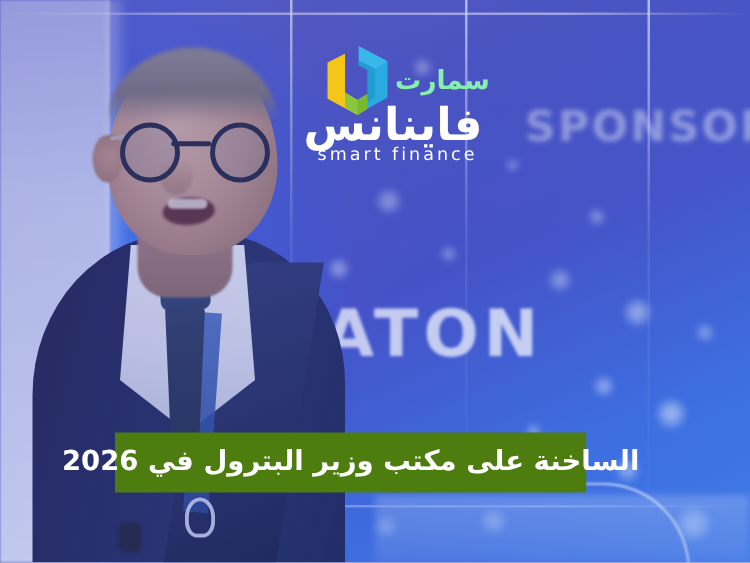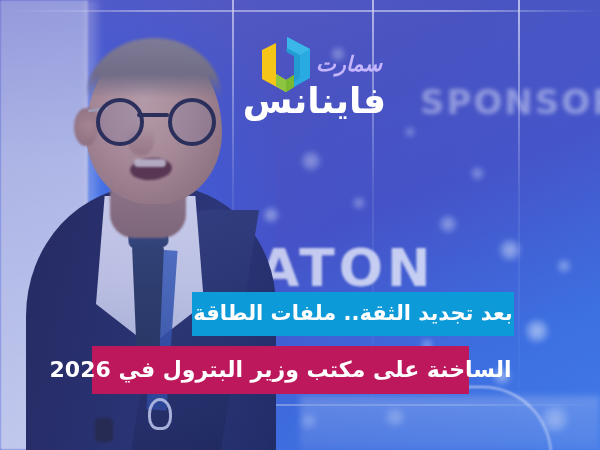--- a/index.html
+++ b/index.html
@@ -349,25 +349,24 @@
     width: 60px;
     height: 62px;
   }
   .hexmark svg { display:block; }
   .logo-ar-top {
     position: absolute;
     left: 68px;
     top: 22px;
     font-size: 21px;
     font-weight: 700;
-    color: #c4b5fd;
+    color: #86efac;
     direction: rtl;
     letter-spacing: 0px;
     white-space: nowrap;
-    font-style: italic;
   }
   .logo-ar-main {
     position: absolute;
     left: 2px;
     top: 50px;
     width: 136px;
     text-align: center;
     font-size: 36px;
     font-weight: 700;
     color: #ffffff;
@@ -407,21 +406,21 @@
     height: 44px;
     background: #0c9bd8;
     font-size: 21px;
     padding-bottom: 2px;
   }
   .banner-2 {
     left: 92px;
     top: 346px;
     width: 377px;
     height: 48px;
-    background: #be185d;
+    background: #4d7c0f;
     font-size: 22px;
     padding-bottom: 2px;
   }
 </style>
 </head>
 <body>
 
 <div id="card">
 
   <div class="backdrop"></div>
@@ -495,18 +494,18 @@
         <path d="M6 16 L20 9 L20 40 L30 46 L30 58 L6 45 Z" fill="#f5c518"></path>
 
         <path d="M20 40 L30 46 L38 41 L38 53 L30 58 L20 52 Z" fill="#8cc63f"></path>
         <path d="M30 46 L38 41 L38 53 L30 58 Z" fill="#7ab832"></path>
 
         <path d="M30 14 L44 21 L44 44 L38 48 L38 22 L30 18 Z" fill="#1f8fc4" opacity=".55"></path>
       </svg>
     </div>
     <div class="logo-ar-top">سمارت</div>
     <div class="logo-ar-main">فاينانس</div>
+    <div class="logo-en">smart finance</div>
   </div>
 
-  <div class="banner banner-1">بعد تجديد الثقة.. ملفات الطاقة</div>
   <div class="banner banner-2">الساخنة على مكتب وزير البترول في 2026</div>
 
 </div>
 
 </body></html>

